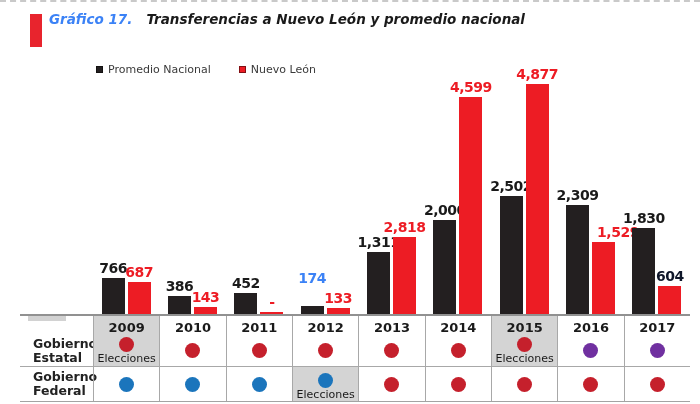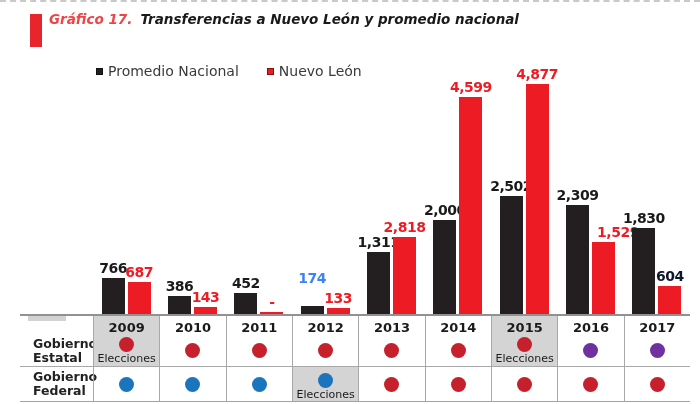--- a/index.html
+++ b/index.html
@@ -4,27 +4,27 @@
 <style>
   html,body{margin:0;padding:0;background:#fff;}
   .figure{
     position:relative;width:700px;height:404px;background:#fff;overflow:hidden;
     font-family:"DejaVu Sans","Liberation Sans",sans-serif;color:#1a1a1a;
     border-top:2px dashed #c9c9c9;box-sizing:border-box;
   }
   
   .accent{position:absolute;left:30px;top:12px;width:12px;height:33px;background:#e8242d;}
   .title{position:absolute;left:49px;top:9px;font-size:13.5px;font-weight:700;font-style:italic;white-space:nowrap;}
-  .title .prefix{color:#ef4444;margin-right:8px;}
+  .title .prefix{color:#3b82f6;margin-right:14px;}
   .subtitle{position:absolute;left:49px;top:29px;font-size:11px;color:#3b3b3b;}
   
   .legend{position:absolute;left:96px;top:61px;display:flex;gap:28px;align-items:center;}
   .legend-item{display:flex;align-items:center;gap:5px;}
   .legend-swatch{width:7px;height:7px;border:1px solid rgba(0,0,0,0.45);box-sizing:border-box;}
-  .legend-label{font-size:14px;color:#3a3a3a;}
+  .legend-label{font-size:11px;color:#3a3a3a;}
   
   .chart{position:absolute;left:20px;top:70px;width:670px;height:242px;}
   .bar{position:absolute;bottom:0;width:23px;}
   .bar-label{position:absolute;transform:translateX(-50%);font-size:14px;font-weight:700;letter-spacing:-0.5px;white-space:nowrap;line-height:15px;}
   
   .grid{
     position:absolute;left:20px;top:312px;width:670px;height:85px;box-sizing:content-box;
     display:grid;grid-template-columns:73px repeat(9,1fr);grid-template-rows:19px 31px 35px;
     border-top:2px solid #919191;border-bottom:1px solid #a3a3a3;
     font-size:13px;

